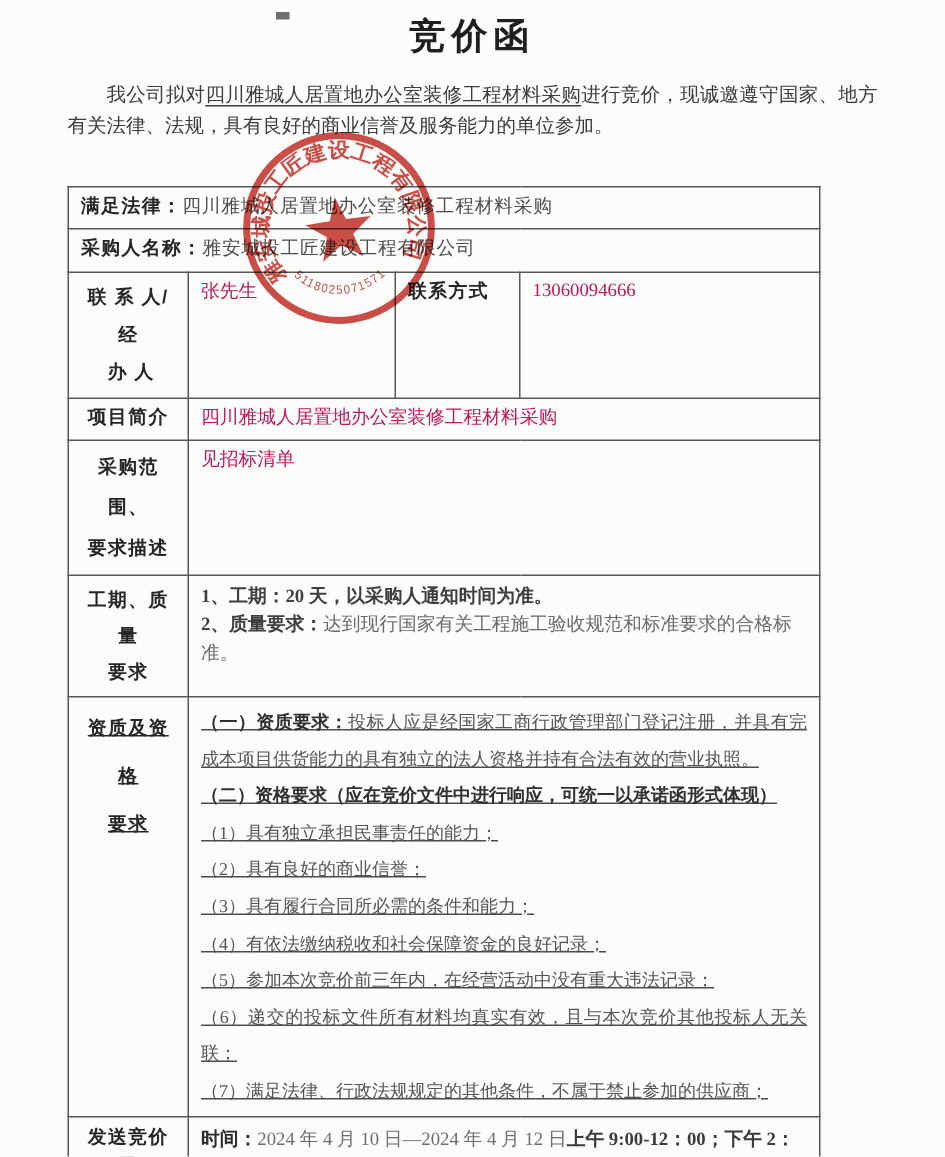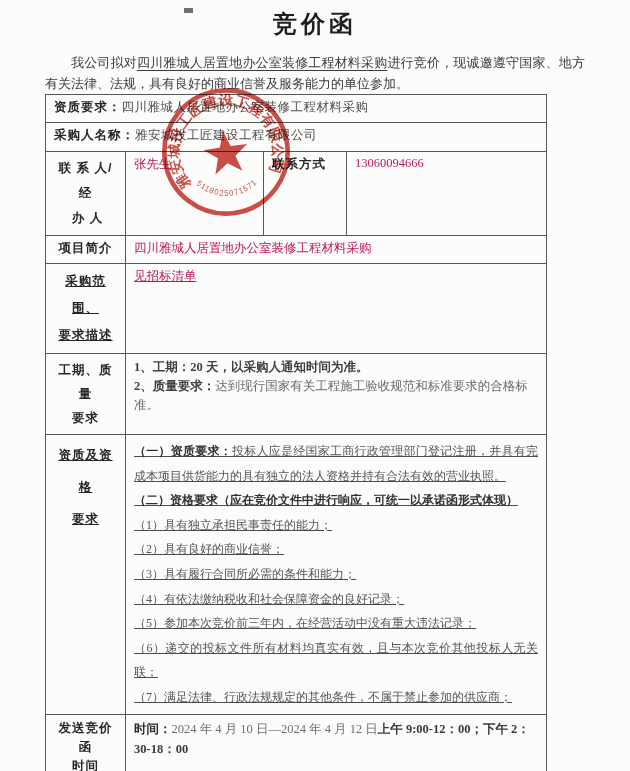--- a/index.html
+++ b/index.html
@@ -17,21 +17,21 @@
   .scan-artifact { position:absolute; left:184px; top:0; width:9px; height:5px; background:#4a4a4a; opacity:.8; }
 
   .doc-title {
     text-align:center;
     font-size:24px; font-weight:bold;
     letter-spacing:4px;
     color:#1f1f1f;
     margin:8px 0 12px 0;
   }
   .intro {
-    margin:0 45px 0 45px;
+    margin:0 45px 30px 45px;
     font-size:13px; line-height:21px;
     text-indent:2em;
     color:#3c3c3c;
     text-align:justify;
   }
   .intro .u { text-decoration:underline; text-underline-offset:3px; }
 
   table.bid-table {
     border-collapse:collapse;
     table-layout:fixed;
@@ -59,21 +59,21 @@
     color:#262626;
     letter-spacing:1px;
     padding:4px 4px;
   }
   td.vmid { vertical-align:middle; }
 
   .r1 td { height:28px; }
   .r2 td { height:29px; }
   .r3 td { height:52px; }
   .r4 td { height:28px; }
-  .r5 td { height:54px;text-decoration:underline; }
+  .r5 td { height:54px; }
   .r6 td { height:47px; }
   .r7 td { height:248px;text-decoration:underline; }
   .r8 td { height:45px; }
 
   .contact-label { line-height:25px; padding-top:7px; }
   .scope-label   { line-height:27px; padding-top:6px; }
   .sched-label   { line-height:24px; }
   .qual-label    { line-height:32px; }
   .send-label    { line-height:19px; padding-top:5px; text-align:left; padding-left:7px; }
 
@@ -121,21 +121,21 @@
   <table class="bid-table">
     <colgroup>
       <col style="width:80px">
         <col style="width:138px">
         <col style="width:83px">
         <col style="width:200px">
     </colgroup>
 
     <tbody>
         <tr class="r1">
-      <td colspan="4"><span class="lbl">资质要求：</span><span class="inline-val">四川雅城人居置地办公室装修工程材料采购</span></td>
+      <td colspan="4"><span class="lbl">满足法律：</span><span class="inline-val">四川雅城人居置地办公室装修工程材料采购</span></td>
     </tr>
 
     <tr class="r2">
       <td colspan="4"><span class="lbl">采购人名称：</span><span class="inline-val">雅安城投工匠建设工程有限公司</span></td>
     </tr>
 
     <tr class="r3">
       <td class="labelcell contact-label">
         <div>联 系 人/经</div>
         <div style="text-align:center;padding-left:4px;">办 人</div>

